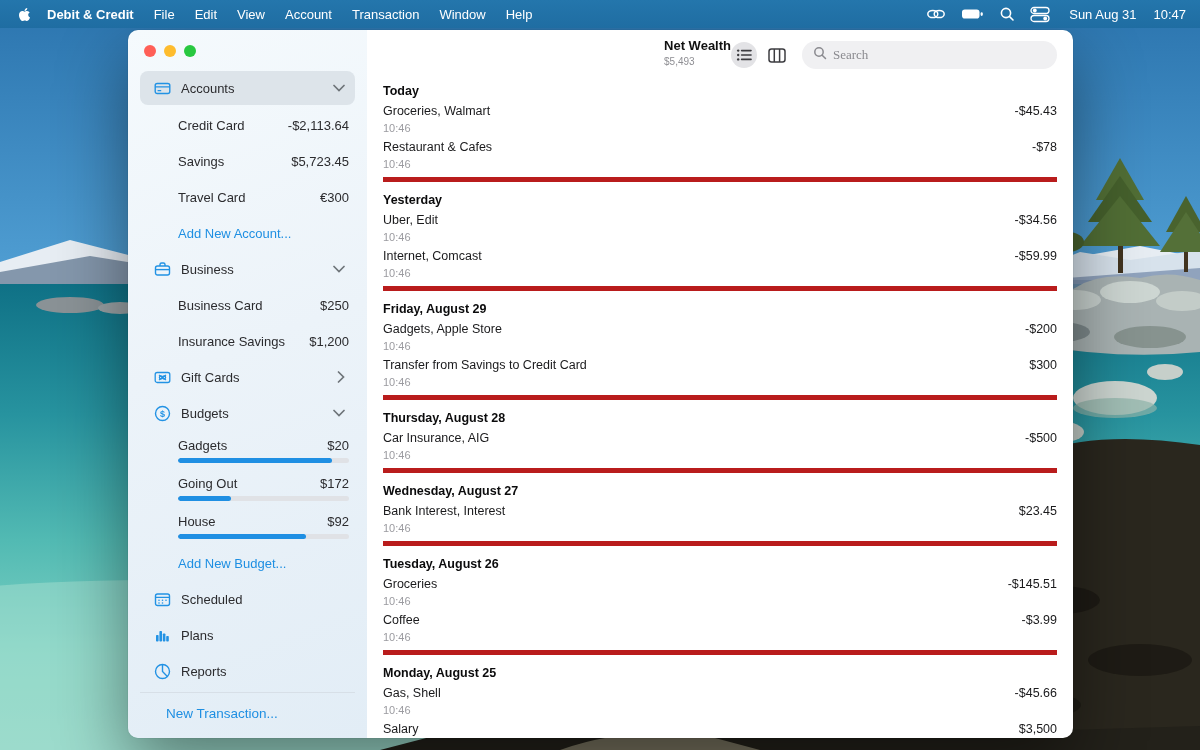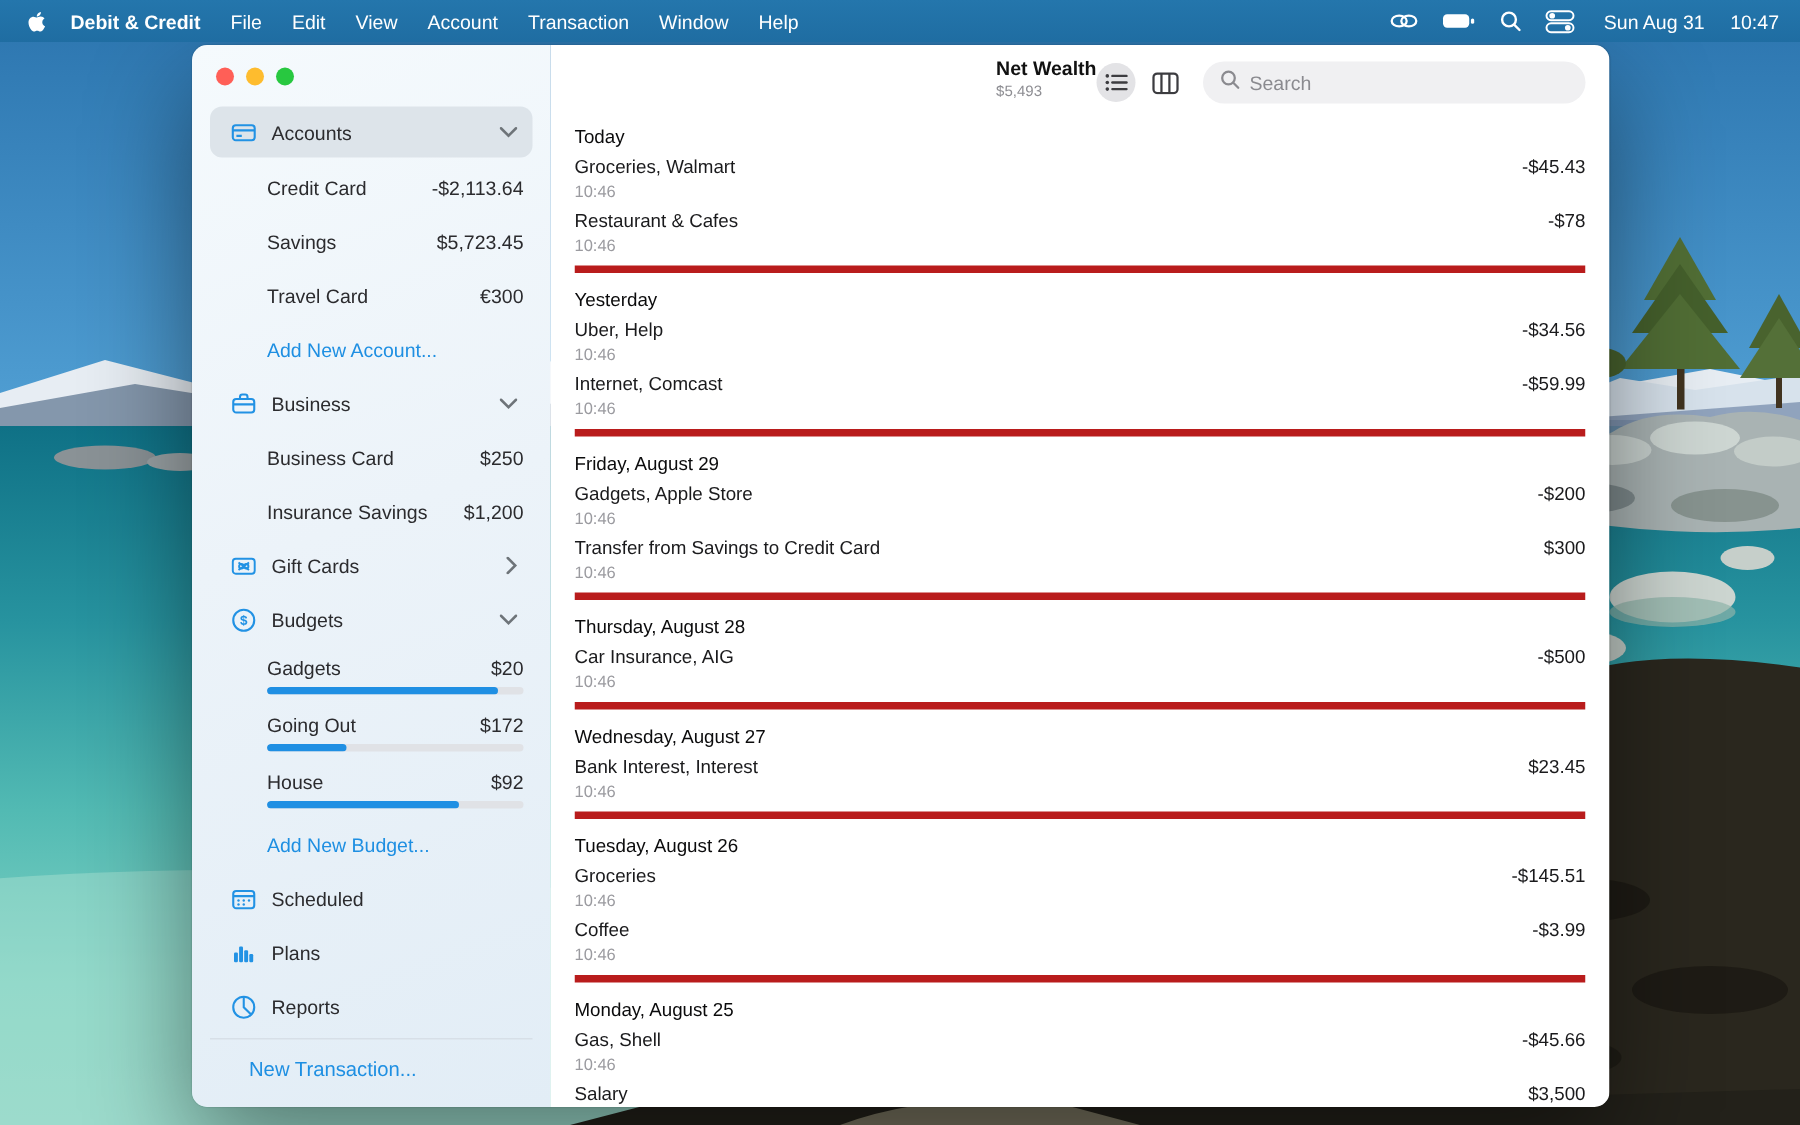--- a/index.html
+++ b/index.html
@@ -62,27 +62,27 @@
   .main-header { display:flex; justify-content:flex-end; align-items:flex-start; padding:8px 0 4px; }
   .nw-title { font-size:13px; font-weight:700; color:#111; line-height:16px; }
   .nw-sub { font-size:10px; color:#8e8e93; line-height:14px; margin-top:1px; }
   .controls { display:flex; align-items:center; gap:7px; margin-top:3px; }
   .toggle { width:26px; height:26px; border:none; background:transparent; border-radius:13px;
     display:flex; align-items:center; justify-content:center; cursor:pointer; }
   .toggle.selected { background:#e3e3e6; }
   .search { width:255px; height:28px; border-radius:14px; background:#f0f0f2;
     display:flex; align-items:center; gap:6px; padding:0 11px; margin-left:5px; }
   .search input { flex:1; border:none; background:transparent; outline:none; font-size:13px;
-    font-family:Liberation Sans, sans-serif; color:#333; }
+    font-family:Liberation Serif, serif; color:#333; }
   .search input::placeholder { color:#8a8a8f; }
 
   .list { flex:1; overflow:hidden; }
   .group { padding:2px 0 4px; }
   .group + .group { border-top:5px solid #b91c1c; }
-  .gdate { font-size:12.5px; font-weight:400; color:#0b0b0c; margin:8px 0 2px; line-height:16px; }
+  .gdate { font-size:12.5px; font-weight:700; color:#0b0b0c; margin:8px 0 2px; line-height:16px; }
   .trow { display:flex; justify-content:space-between; align-items:flex-start; padding:3px 0 2px; }
   .ttitle { font-size:12.5px; color:#1a1a1c; line-height:15px; }
   .ttime { font-size:11px; color:#9b9ba0; line-height:13px; margin-top:3px; }
   .tamt { font-size:12.5px; color:#1a1a1c; line-height:15px; }
 </style>
 </head>
 <body>
 
 <div class="wallpaper">
 <svg width="1200" height="750" viewBox="0 0 1200 750" preserveAspectRatio="none">
@@ -410,21 +410,21 @@
               <div class="ttitle">Restaurant &amp; Cafes</div>
               <div class="ttime">10:46</div>
             </div>
             <div class="tamt">-$78</div>
           </div>
         </div>
         <div class="group">
           <div class="gdate">Yesterday</div>
           <div class="trow">
             <div class="tl">
-              <div class="ttitle">Uber, Help</div>
+              <div class="ttitle">Uber, Edit</div>
               <div class="ttime">10:46</div>
             </div>
             <div class="tamt">-$34.56</div>
           </div>
           <div class="trow">
             <div class="tl">
               <div class="ttitle">Internet, Comcast</div>
               <div class="ttime">10:46</div>
             </div>
             <div class="tamt">-$59.99</div>

